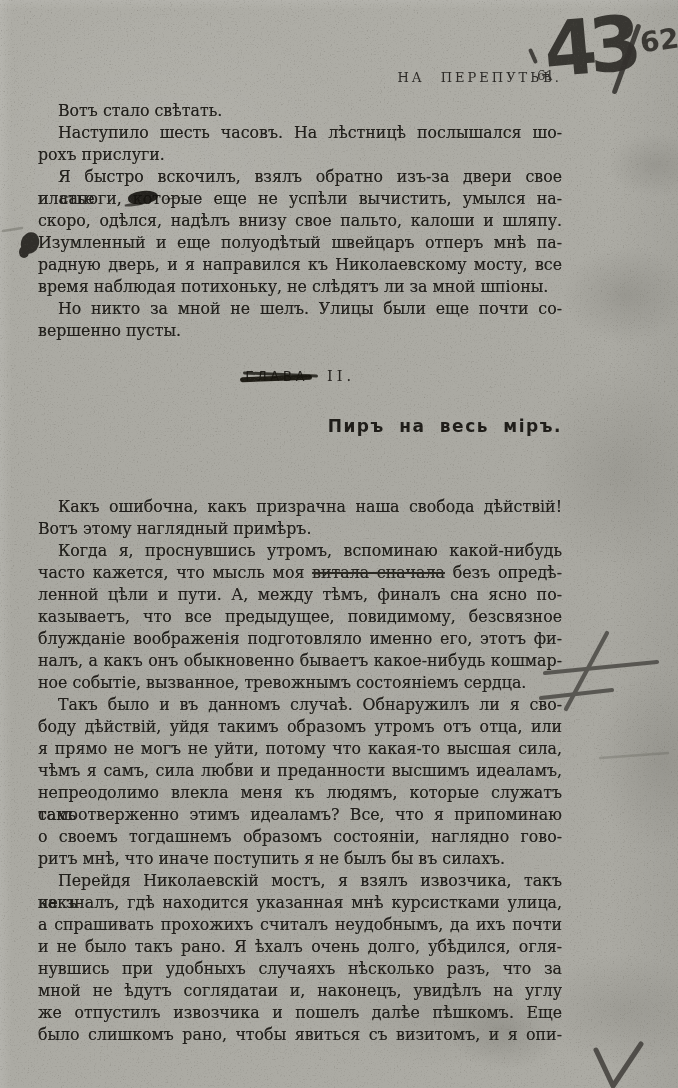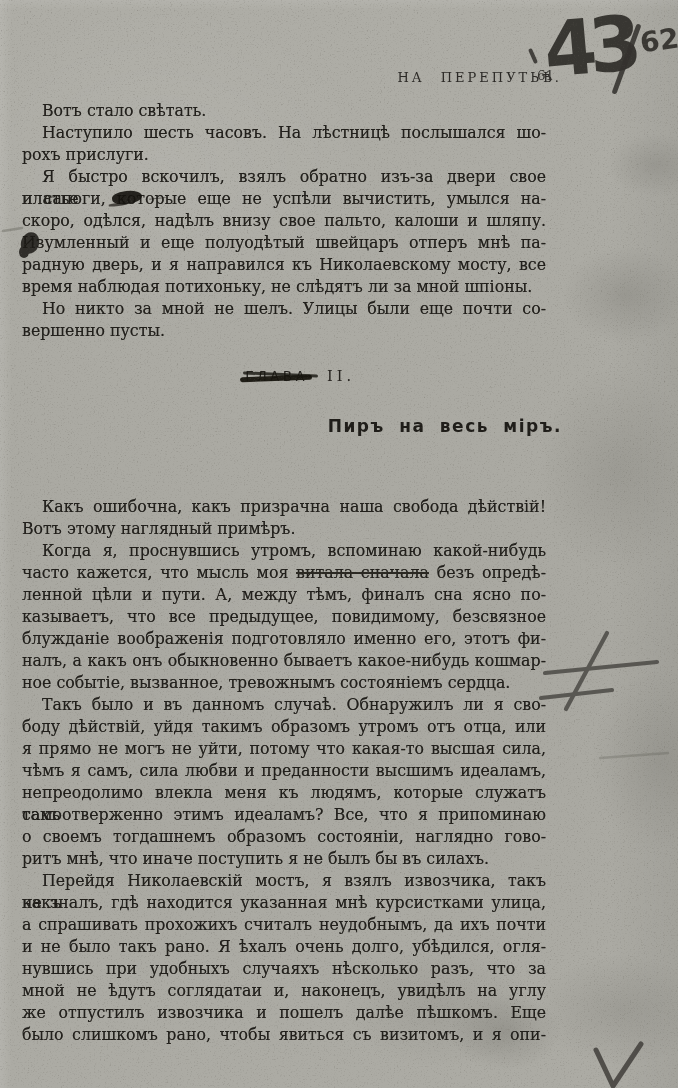--- a/index.html
+++ b/index.html
@@ -18,21 +18,21 @@
       radial-gradient(ellipse 300px 240px at 160px 170px, rgba(255,255,255,.07), transparent 70%),
       radial-gradient(ellipse 260px 200px at 300px 640px, rgba(255,255,255,.05), transparent 70%),
       linear-gradient(to right, rgba(255,255,255,.10), rgba(255,255,255,0) 12px),
       linear-gradient(to left, rgba(0,0,0,.05), rgba(0,0,0,0) 70px),
       linear-gradient(to bottom, rgba(255,255,255,.08), rgba(255,255,255,0) 10px),
       linear-gradient(180deg,#aeada6 0%,#a9a8a1 60%,#acaba4 100%);
   }
   .running-head{position:absolute;top:70px;left:38px;width:524px;text-align:right;
     font-size:13px;letter-spacing:3px;word-spacing:9px;color:#2b2926;}
   .page-num{position:absolute;top:67px;left:537px;font-size:13.5px;color:#34322e;}
-  .body-col{position:absolute;left:22px;width:524px;}
+  .body-col{position:absolute;left:38px;width:524px;}
   .body-top{top:100px;}
   .body-main{top:460px;margin-top:36px;}
   .line{height:22px;line-height:22px;font-size:15.8px;text-align:justify;text-align-last:justify;
     overflow:visible;text-shadow:0 0 .4px rgba(20,18,14,.55);}
   .line.ind{text-indent:20px;}
   .line.end{text-align-last:left;}
   .chapter{position:absolute;top:368px;left:38px;width:524px;text-align:center;
     font-size:14.5px;letter-spacing:4px;word-spacing:10px;text-transform:uppercase;color:#23211d;}
   .struck{position:relative;display:inline-block;font-family:Liberation Mono, monospace;}
   .struck::before{content:"";position:absolute;left:-5px;right:-3px;top:46%;height:4.5px;

